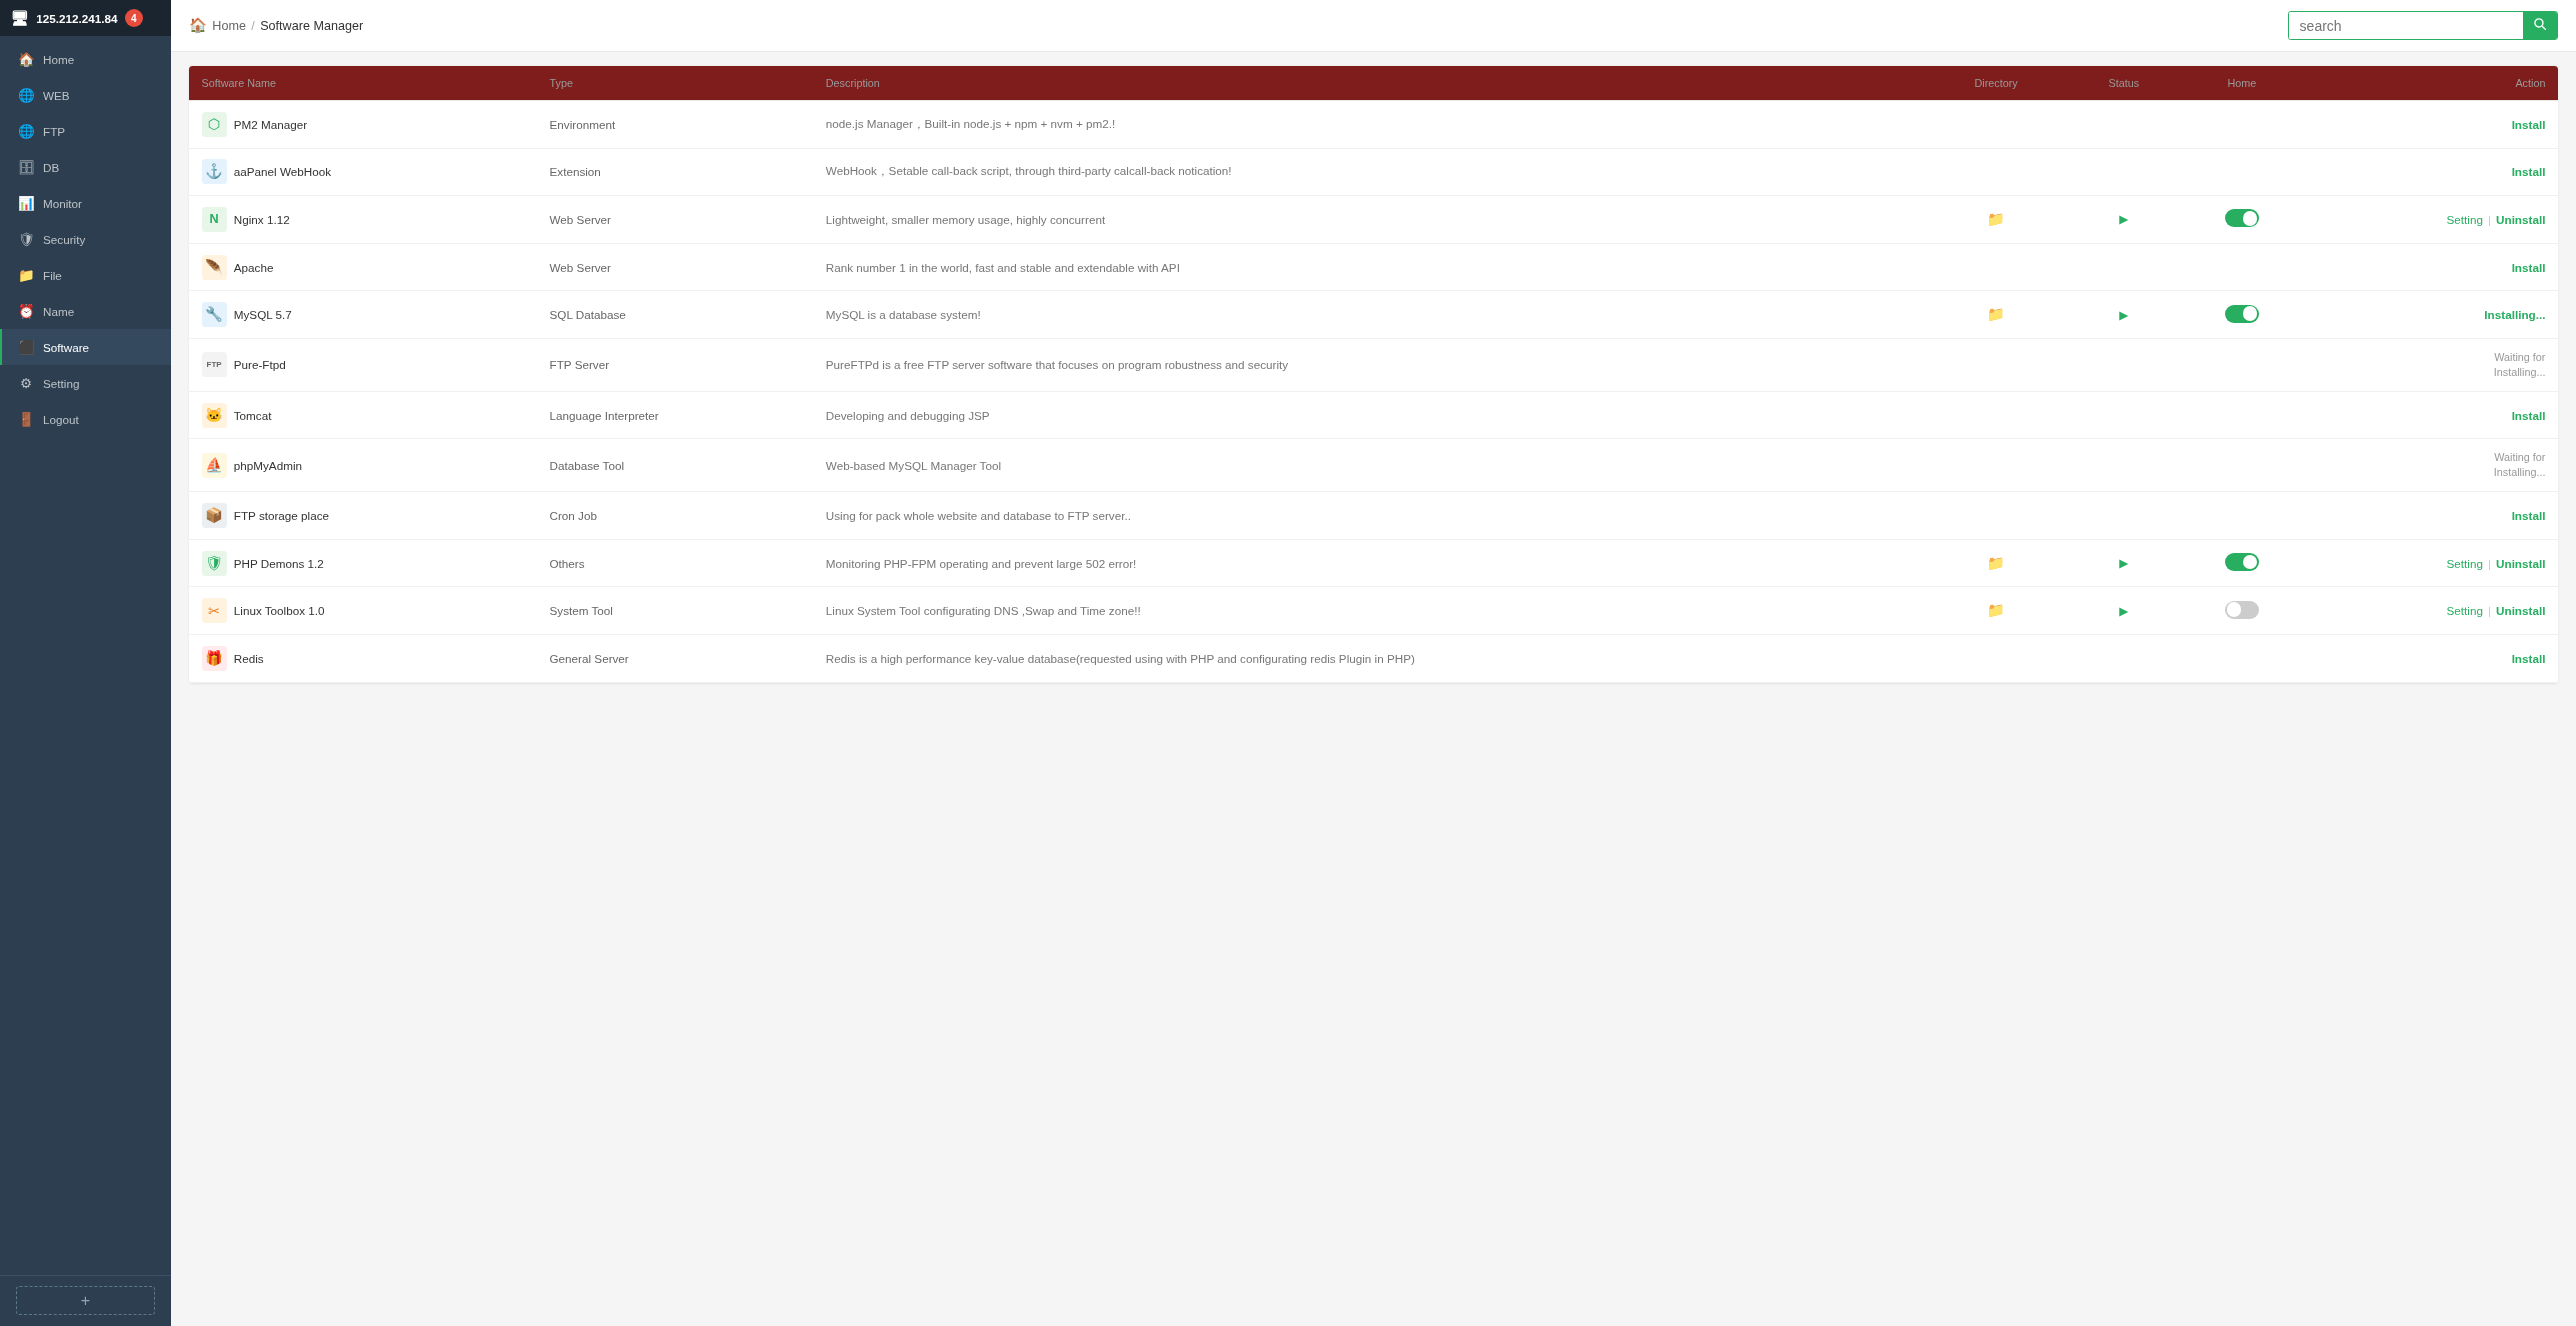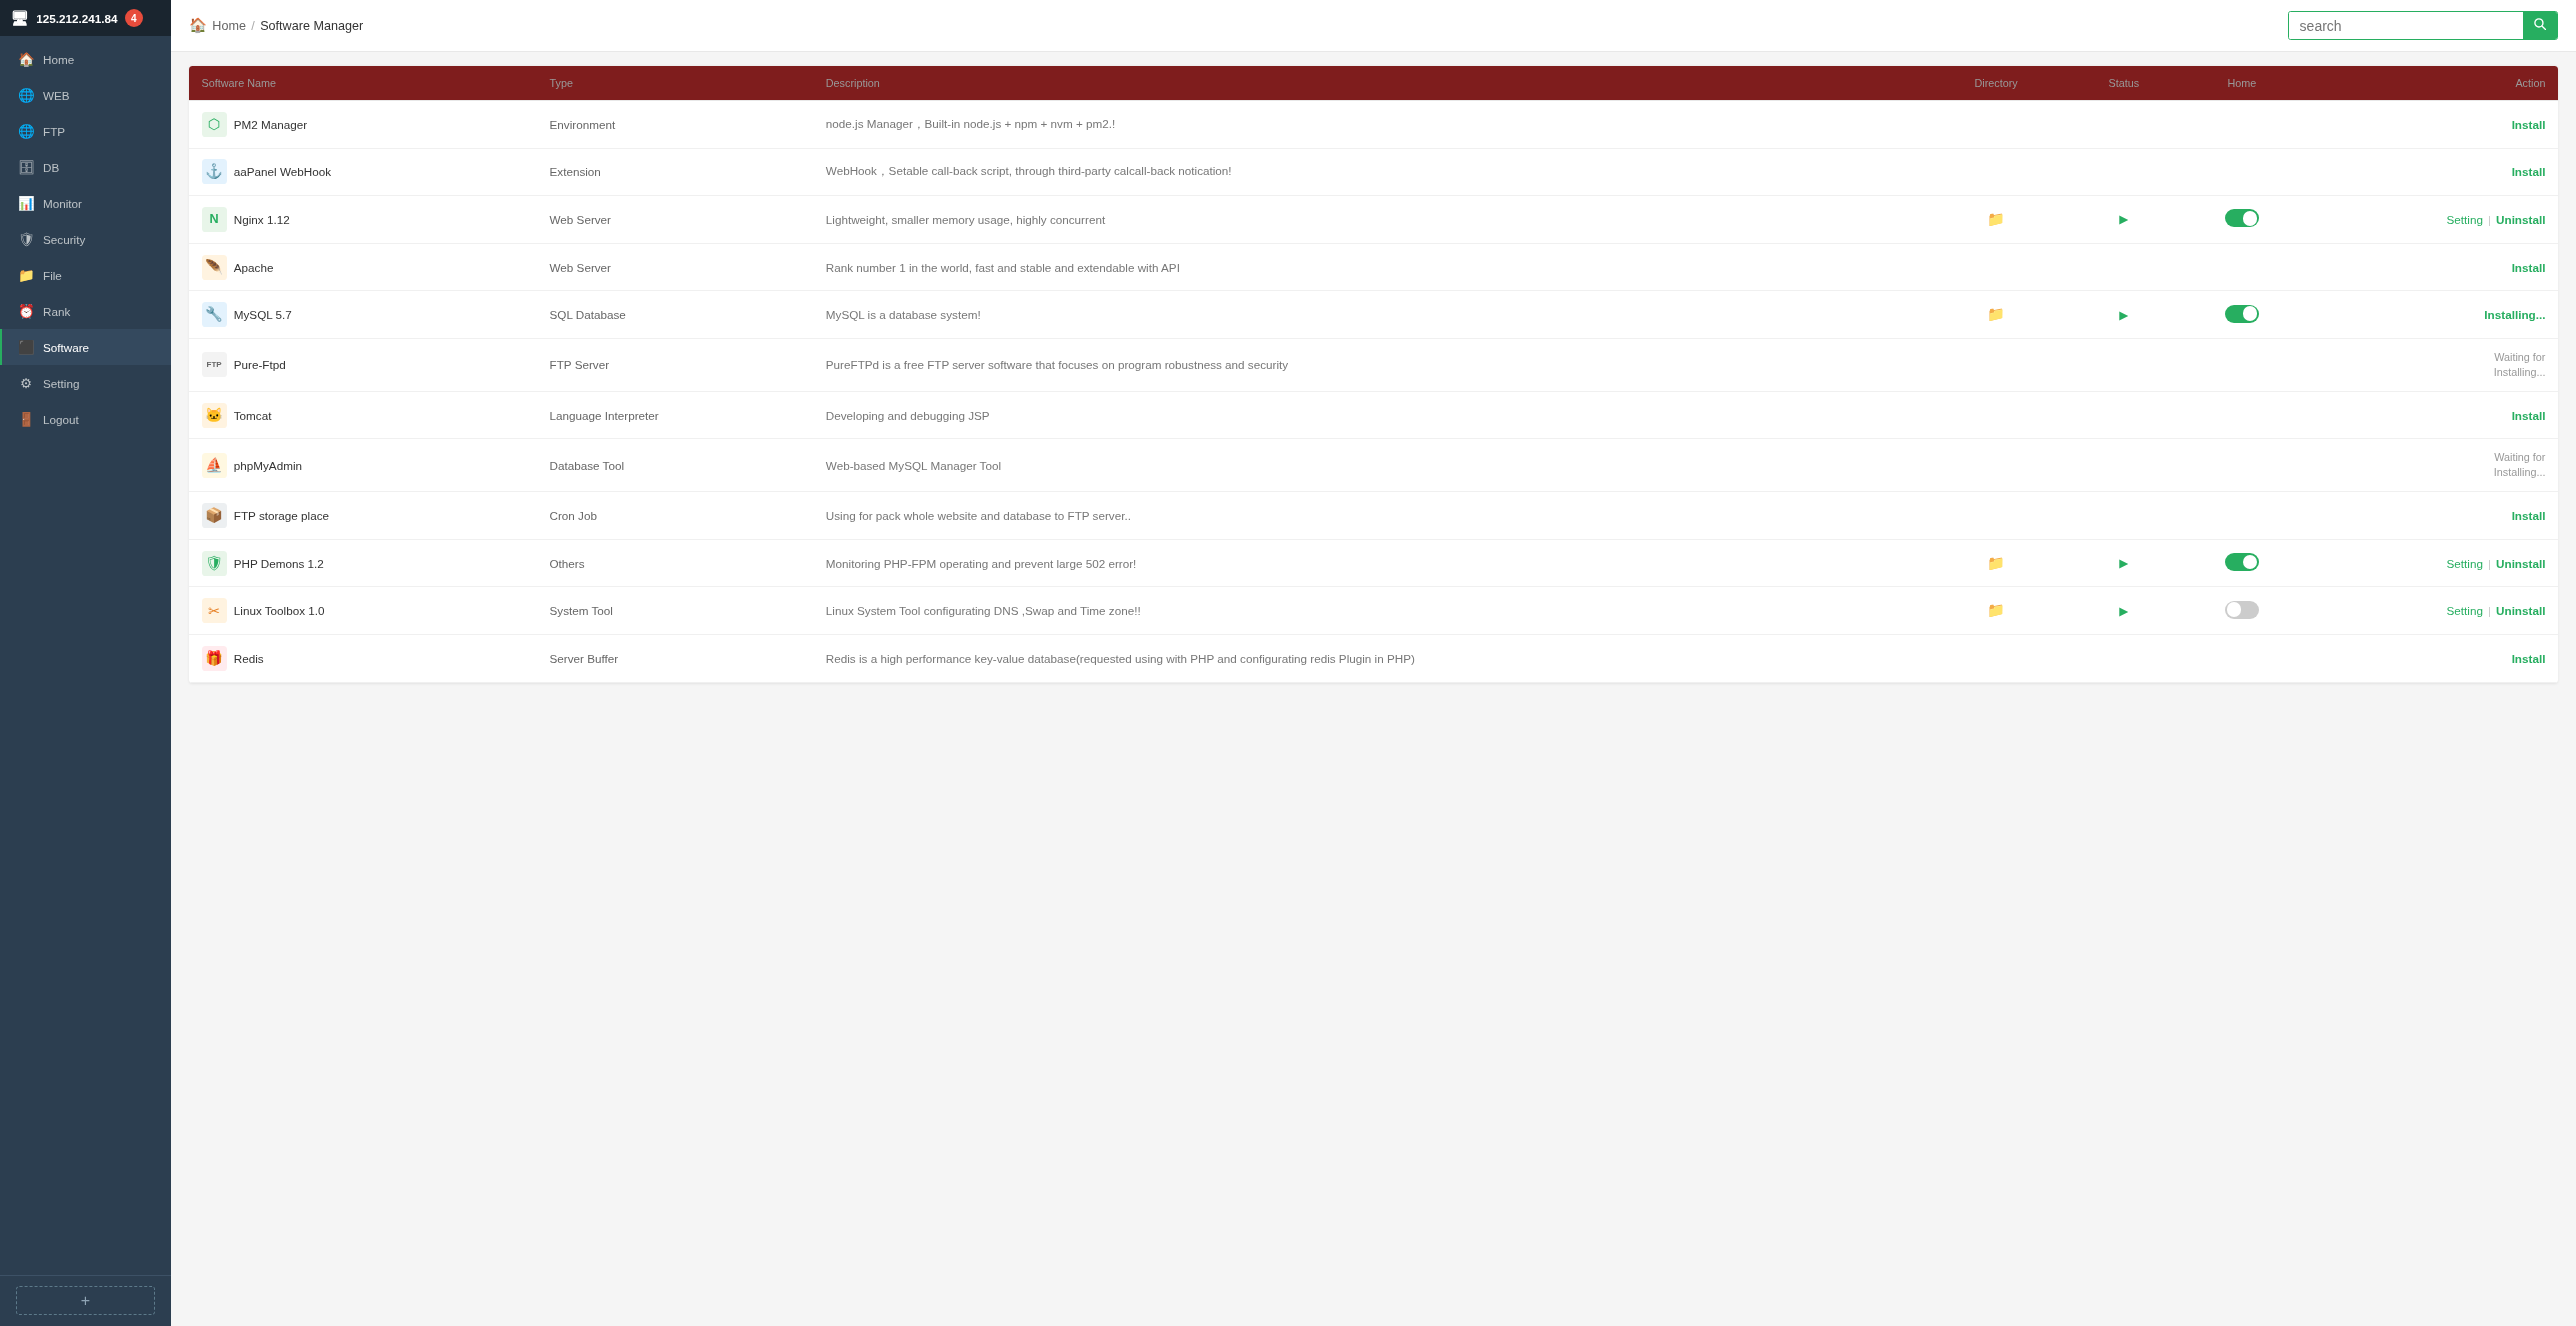--- a/index.html
+++ b/index.html
@@ -275,21 +275,21 @@
       <div class="sidebar-item">
         <span class="icon">🛡</span>
         <span>Security</span>
       </div>
       <div class="sidebar-item">
         <span class="icon">📁</span>
         <span>File</span>
       </div>
       <div class="sidebar-item">
         <span class="icon">⏰</span>
-        <span>Rank</span>
+        <span>Name</span>
       </div>
       <div class="sidebar-item active">
         <span class="icon">⬛</span>
         <span>Software</span>
       </div>
       <div class="sidebar-item">
         <span class="icon">⚙</span>
         <span>Setting</span>
       </div>
       <div class="sidebar-item">
@@ -525,21 +525,21 @@
               </tr>
               <tr>
                 <td>
     <div class="software-name-cell">
       <div class="sw-icon" style="background:#ffebee;">
         <span style="color:#e74c3c;">🎁</span>
       </div>
       <span class="sw-name">Redis</span>
     </div>
                 </td>
-                <td class="type-cell">Server Buffer</td>
+                <td class="type-cell">General Server</td>
                 <td class="desc-cell">Redis is a high performance key-value database(requested using with PHP and configurating redis Plugin in PHP)</td>
                 <td class="dir-cell"></td>
                 <td class="status-cell"></td>
                 <td class="home-cell"></td>
                 <td class="action-cell"><button class="btn-install">Install</button></td>
               </tr>
             </tbody>
         </table>
       </div>
     </div>

